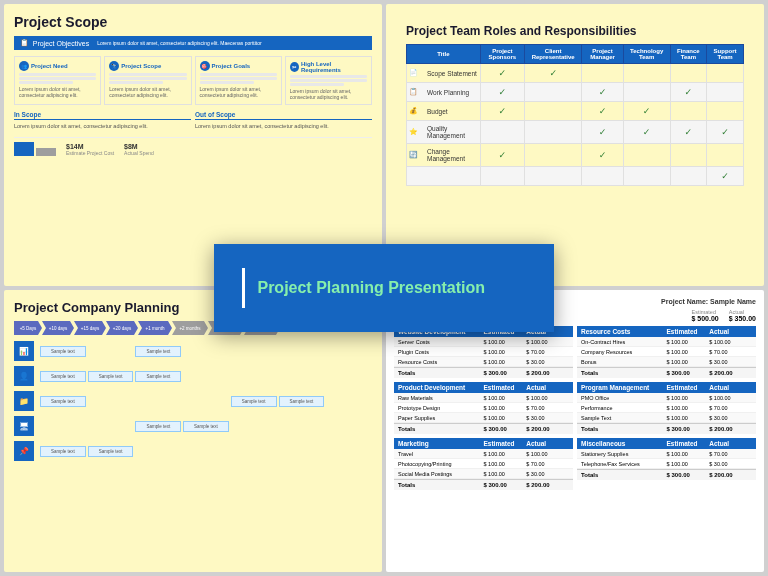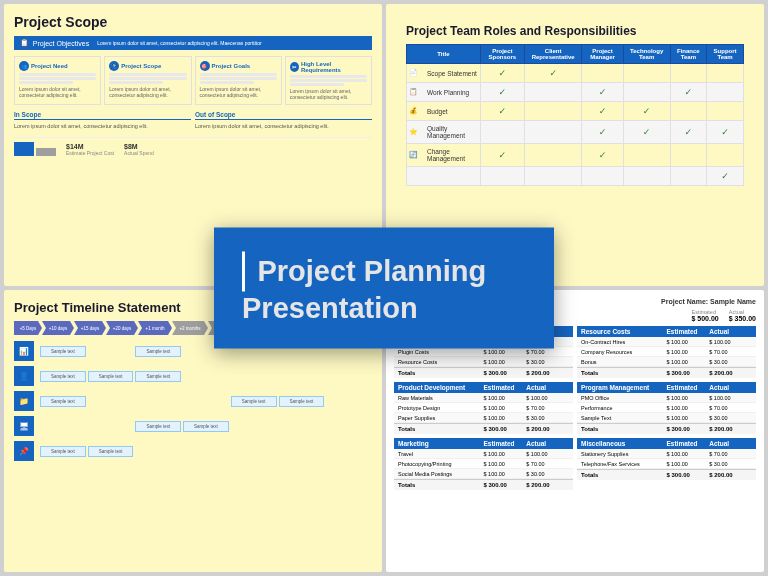--- a/index.html
+++ b/index.html
@@ -378,23 +378,23 @@
       width: 3px;
       height: 40px;
       background: white;
       display: inline-block;
       vertical-align: middle;
       margin-right: 8px;
     }
 
     .overlay-title {
       display: inline;
-      font-size: 29px;
-      font-weight: bold;
-      color: #e5e5e5;
+      font-size: 16px;
+      font-weight: bold;
+      color: #86efac;
       vertical-align: middle;
     }
 
     .overlay-subtitle {
       font-size: 8px;
       color: #c5d9f5;
       margin-top: 8px;
       line-height: 1.5;
     }
   </style>
@@ -547,21 +547,21 @@
           <td></td>
           <td></td>
           <td></td>
           <td><span class="check">✓</span></td>
         </tr>
       </tbody>
     </table>
   </div>
 
   <div class="panel panel-timeline">
-    <div class="panel-title">Project Timeline Statement</div>
+    <div class="panel-title">Project Company Planning</div>
 
     <div class="timeline-arrow">
       <div class="arrow-step" style="background:#5b6abf;min-width:28px">+5 Days</div>
       <div class="arrow-step" style="background:#5b6abf;min-width:32px">+10 days</div>
       <div class="arrow-step" style="background:#5b6abf;min-width:32px">+15 days</div>
       <div class="arrow-step" style="background:#5b6abf;min-width:32px">+20 days</div>
       <div class="arrow-step" style="background:#5b6abf;min-width:34px">+1 month</div>
       <div class="arrow-step" style="background:#9e9e9e;min-width:36px">+2 months</div>
       <div class="arrow-step" style="background:#9e9e9e;min-width:36px">+3 months</div>
       <div class="arrow-step" style="background:#9e9e9e;min-width:36px">+4 months</div>

